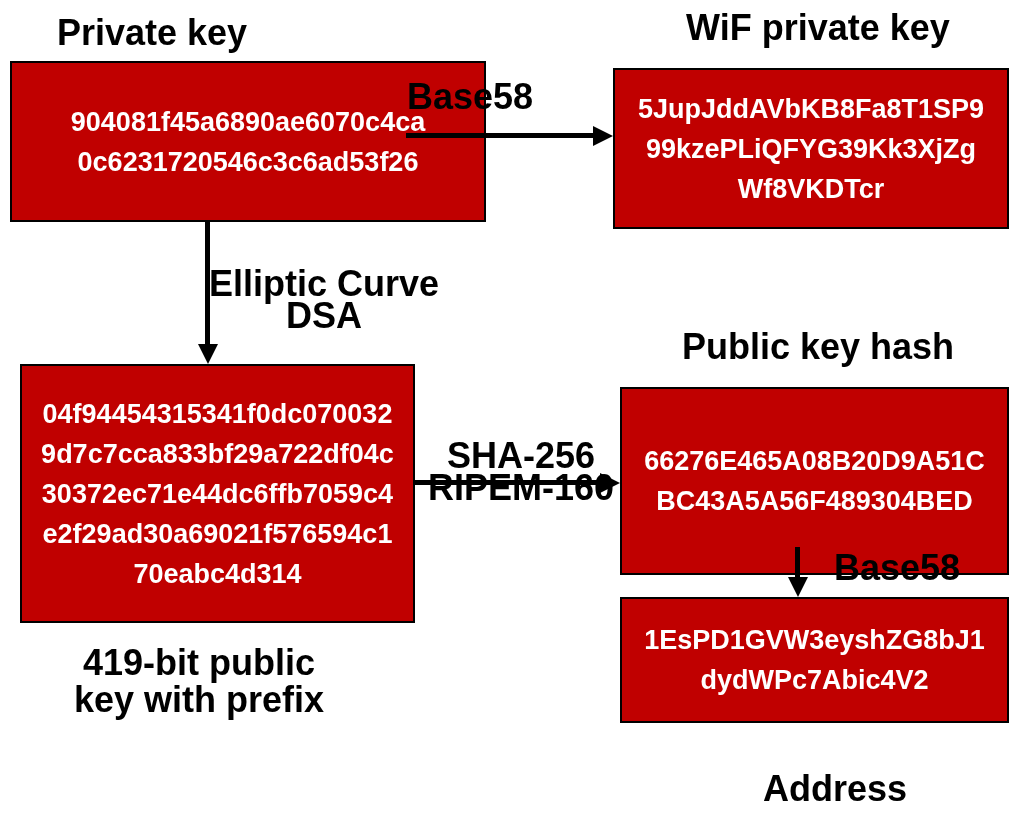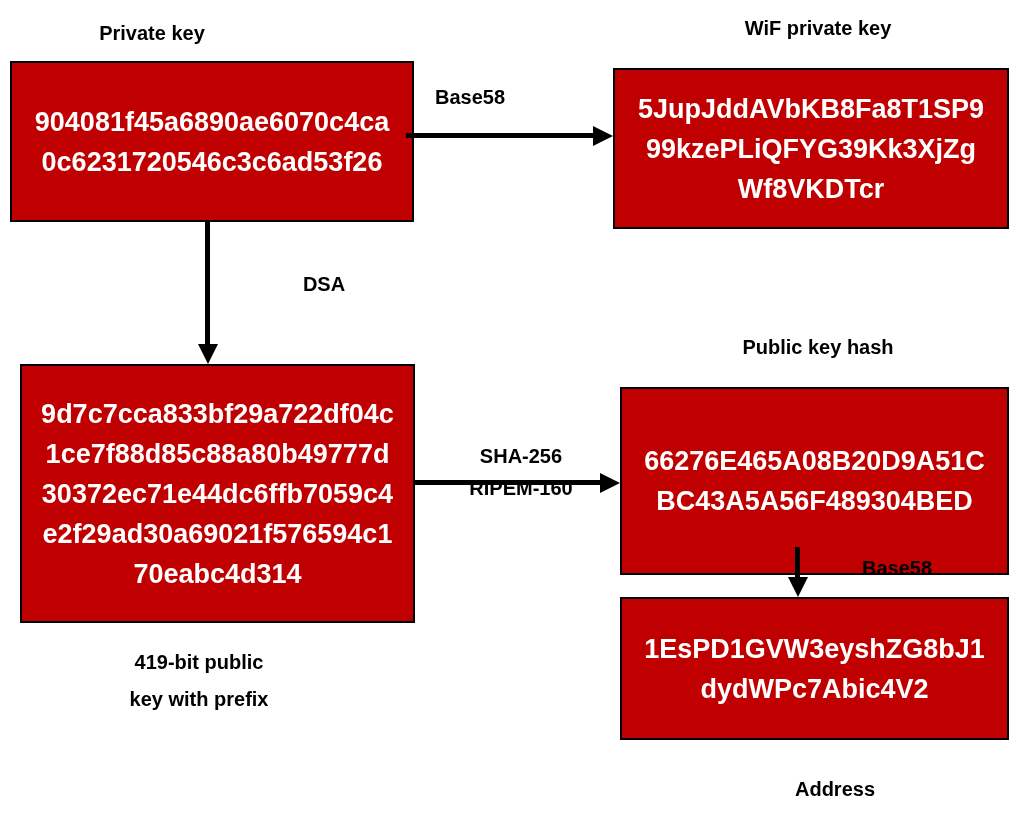--- a/index.html
+++ b/index.html
@@ -27,21 +27,21 @@
     justify-content: center;
     align-items: center;
     text-align: center;
     font-size: 27px;
     line-height: 40px;
     white-space: nowrap;
   }
   .label {
     position: absolute;
     color: var(--label-text, #000000);
-    font-size: 20px;
+    font-size: 36px;
     line-height: 32px;
     text-align: center;
     white-space: nowrap;
     transform: translateX(-50%);
   }
   .caption-2line { line-height: 37px; }
   .arrow-line-h {
     position: absolute;
     height: 5px;
     background: var(--arrow, #000000);
@@ -60,25 +60,25 @@
   }
   .arrow-head-down {
     position: absolute;
     width: 0; height: 0;
     border-left: 10px solid transparent;
     border-right: 10px solid transparent;
     border-top: 20px solid var(--arrow, #000000);
   }
 
   
-  #box-private { left: 10px;  top: 61px;  width: 404px; height: 161px; }
+  #box-private { left: 10px;  top: 61px;  width: 476px; height: 161px; }
   #box-wif     { left: 613px; top: 68px;  width: 396px; height: 161px; }
   #box-public  { left: 20px;  top: 364px; width: 395px; height: 259px; }
   #box-hash    { left: 620px; top: 387px; width: 389px; height: 188px; }
-  #box-address { left: 620px; top: 597px; width: 389px; height: 143px; }
+  #box-address { left: 620px; top: 597px; width: 389px; height: 126px; }
 
   
   #title-private      { left: 152px; top: 17px; }
   #title-wif          { left: 818px; top: 12px; }
   #title-hash         { left: 818px; top: 331px; }
   #caption-public     { left: 199px; top: 644px; }
   #caption-address    { left: 835px; top: 773px; }
 
   
   #label-base58-top    { left: 470px; top: 81px; }
@@ -110,22 +110,22 @@
     <div>0c6231720546c3c6ad53f26</div>
   </div>
 
   <div class="box" id="box-wif">
     <div>5JupJddAVbKB8Fa8T1SP9</div>
     <div>99kzePLiQFYG39Kk3XjZg</div>
     <div>Wf8VKDTcr</div>
   </div>
 
   <div class="box" id="box-public">
+    <div>04f94454315341f0dc070032</div>
     <div>9d7c7cca833bf29a722df04c</div>
-    <div>1ce7f88d85c88a80b49777d</div>
     <div>30372ec71e44dc6ffb7059c4</div>
     <div>e2f29ad30a69021f576594c1</div>
     <div>70eabc4d314</div>
   </div>
 
   <div class="box" id="box-hash">
     <div>66276E465A08B20D9A51C</div>
     <div>BC43A5A56F489304BED</div>
   </div>
 
@@ -138,20 +138,21 @@
     <div>419-bit public</div>
     <div>key with prefix</div>
   </div>
   <div class="label" id="caption-address">Address</div>
 
   <div class="label" id="label-base58-top">Base58</div>
   <div class="arrow-line-h" id="arrow-base58-top-line"></div>
   <div class="arrow-head-right" id="arrow-base58-top-head"></div>
 
   <div class="label" id="label-ecdsa">
+    <div>Elliptic Curve</div>
     <div>DSA</div>
   </div>
   <div class="arrow-line-v" id="arrow-ecdsa-line"></div>
   <div class="arrow-head-down" id="arrow-ecdsa-head"></div>
 
   <div class="label" id="label-sha-ripem">
     <div>SHA-256</div>
     <div>RIPEM-160</div>
   </div>
   <div class="arrow-line-h" id="arrow-sha-line"></div>

